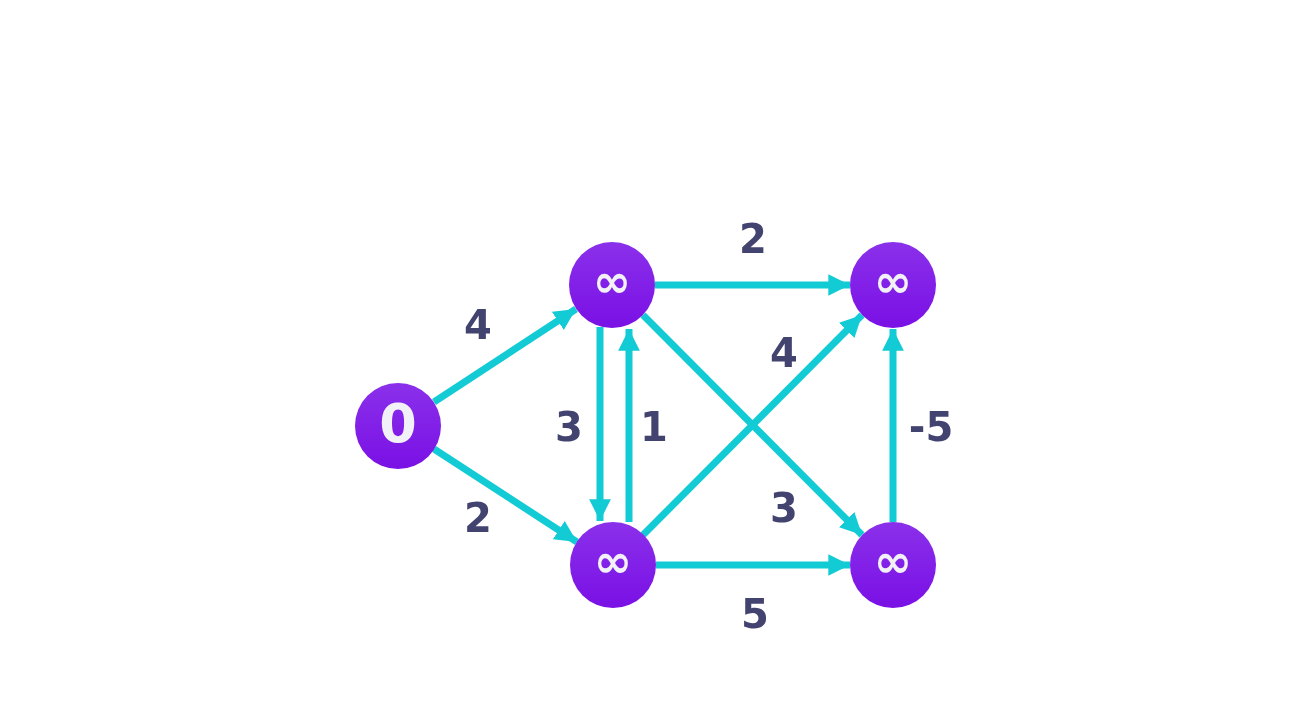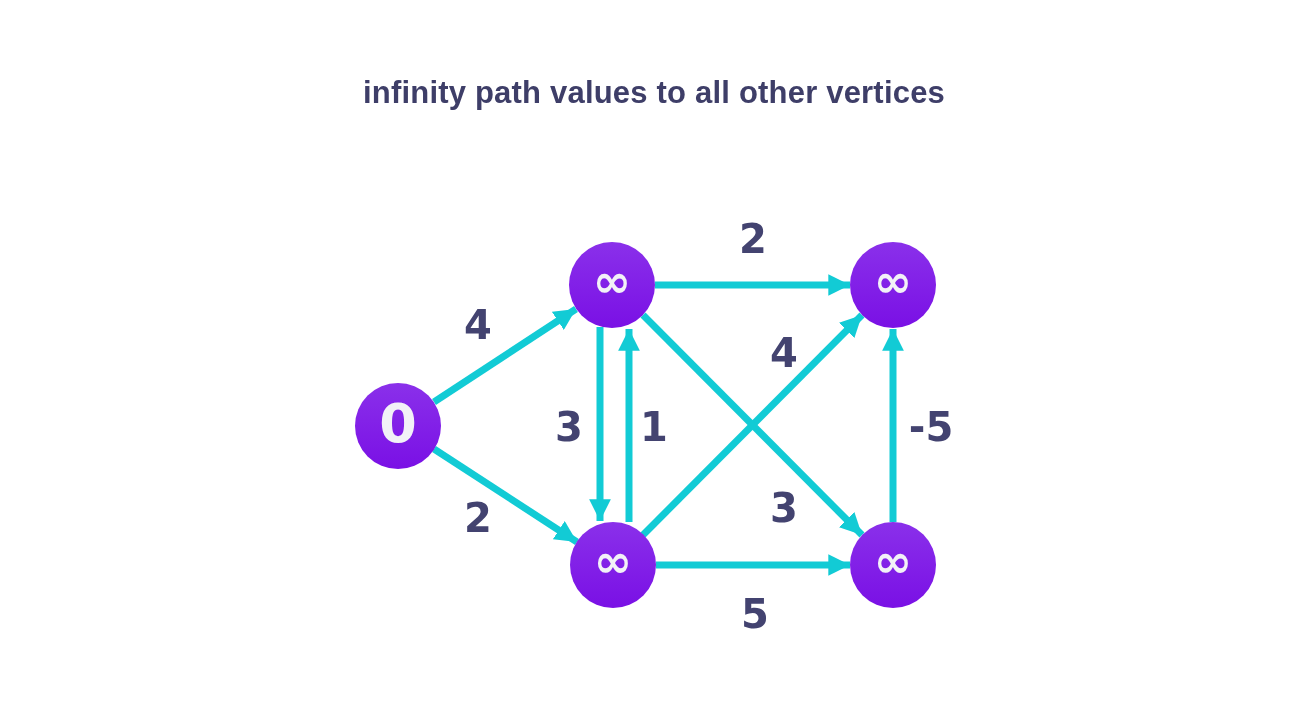--- a/index.html
+++ b/index.html
@@ -58,21 +58,20 @@
     color: #434370;
     white-space: nowrap;
   }
 </style>
 </head>
 <body>
 
 <main class="graph">
 
   <header class="title">
-    <div>infinity path values to all other vertices</div>
   </header>
 
   <svg class="edges" width="1308" height="706" viewBox="0 0 1308 706">
     <defs>
       <marker id="arrowhead" viewBox="0 0 12 12" refX="12" refY="6" markerWidth="3.1" markerHeight="3.1" orient="auto">
         <path d="M0 0 L12 6 L0 12 Z" fill="#12cbd5"></path>
       </marker>
     </defs>
 
     <line x1="434" y1="402" x2="576" y2="309" stroke="#12cbd5" stroke-width="7" marker-end="url(#arrowhead)"></line>

